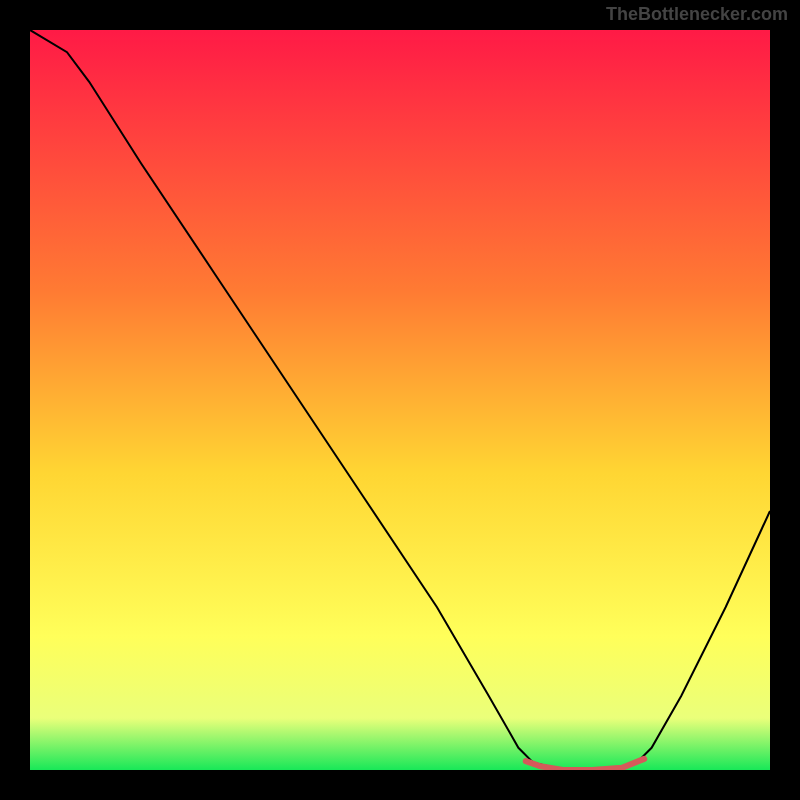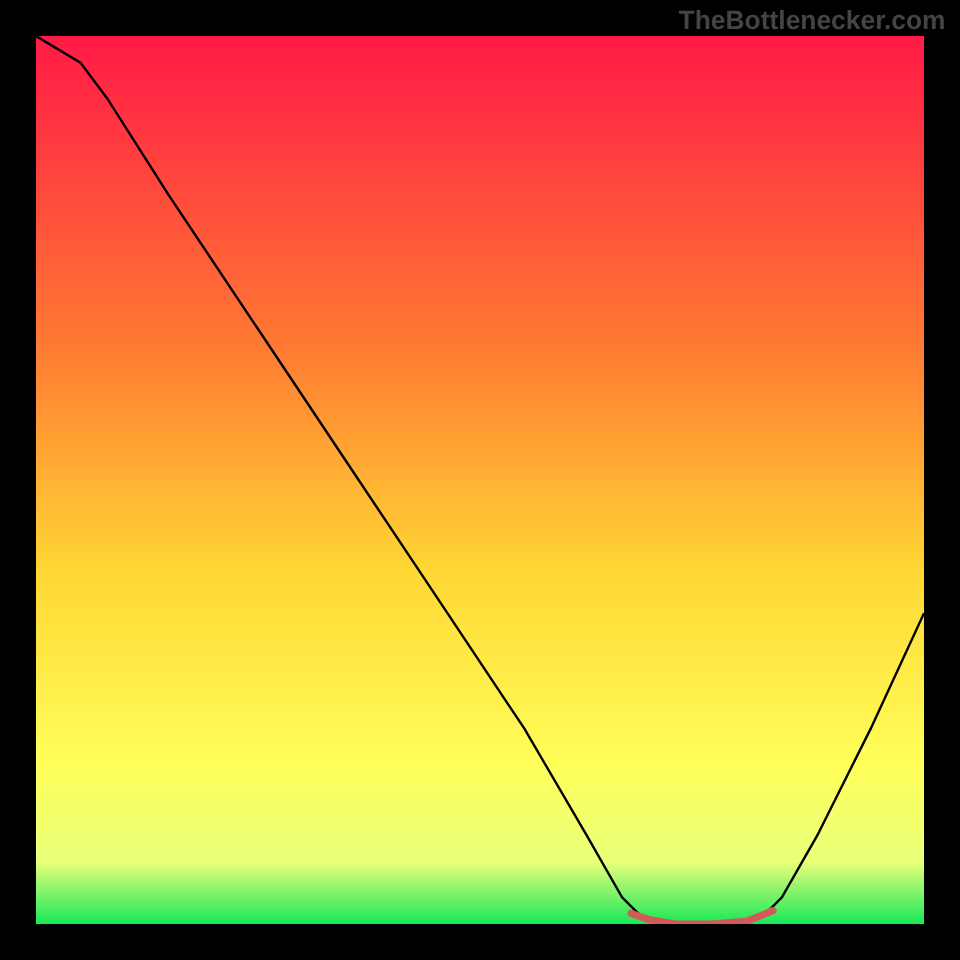--- a/index.html
+++ b/index.html
@@ -9,21 +9,21 @@
     height: 800px;
     background: #000;
     position: relative;
     font-family: Arial, sans-serif;
   }
   .watermark {
     position: absolute;
     top: 4px;
     right: 12px;
     color: #444;
-    font-size: 22px;
+    font-size: 18px;
     font-weight: bold;
     z-index: 10;
   }
   .plot-area {
     position: absolute;
     left: 30px;
     top: 30px;
     width: 740px;
     height: 740px;
   }

